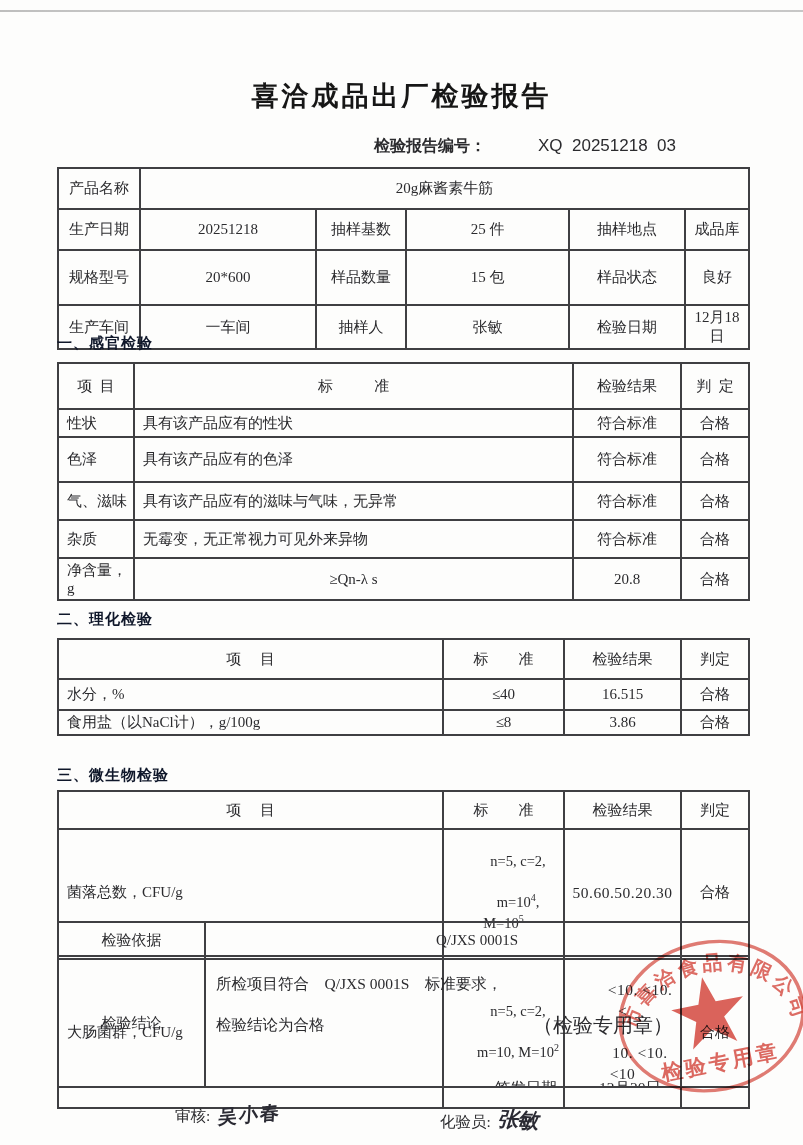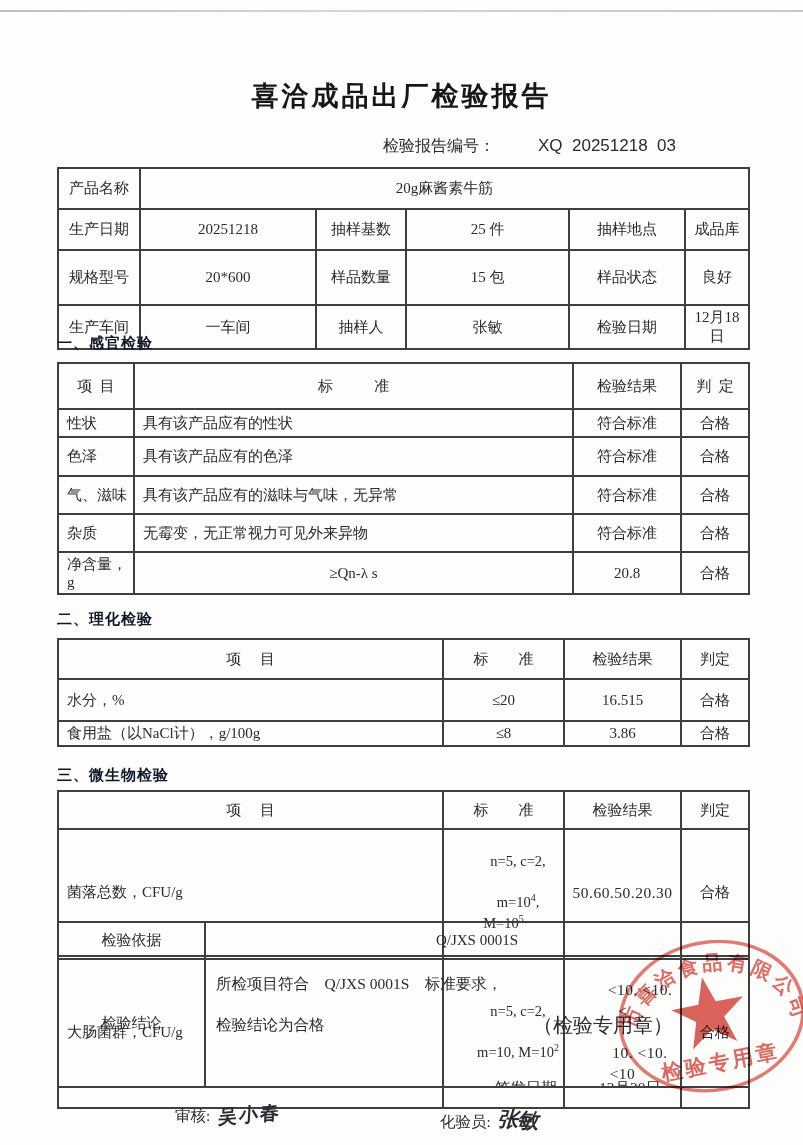--- a/index.html
+++ b/index.html
@@ -14,21 +14,21 @@
     position:absolute; left:0; top:10px; width:100%; height:2px;
     background:linear-gradient(90deg,#8a8a8a,#b5b5b5 40%,#9a9a9a);
     opacity:.55;
   }
   .doc-title {
     position:absolute; left:0; top:78px; width:100%;
     text-align:center; font-family:"Liberation Sans","DejaVu Sans",sans-serif;
     font-weight:700; font-size:27px; letter-spacing:3px; color:#161616;
   }
   .report-no { position:absolute; top:136px; left:0; width:100%; font-size:16px; }
-  .report-no .lbl { position:absolute; left:383px; font-weight:400; }
+  .report-no .lbl { position:absolute; left:374px; font-weight:700; }
   .report-no .val { position:absolute; left:538px; white-space:pre; font-family:"Liberation Sans","DejaVu Sans",sans-serif; font-size:17px; }
 
   table { border-collapse:collapse; table-layout:fixed; }
   td, th { border:2px solid #3f3f42; font-weight:normal; font-size:15px;
            text-align:center; vertical-align:middle; padding:2px 4px;
            white-space:pre-wrap; overflow:hidden; }
   .tbl { position:absolute; left:57px; width:691px; }
   .left-al { text-align:left; padding-left:8px; }
 
   .sec-heading { position:absolute; left:57px; font-size:15px; font-weight:600; color:#0f172a; letter-spacing:1px; }
@@ -128,21 +128,21 @@
       <td>标           准</td>
       <td>检验结果</td>
       <td>判  定</td>
     </tr>
     <tr style="height:28px">
       <td class="left-al">性状</td>
       <td class="left-al">具有该产品应有的性状</td>
       <td>符合标准</td>
       <td>合格</td>
     </tr>
-    <tr style="height:39px">
+    <tr style="height:45px">
       <td class="left-al">色泽</td>
       <td class="left-al">具有该产品应有的色泽</td>
       <td>符合标准</td>
       <td>合格</td>
     </tr>
     <tr style="height:38px">
       <td class="left-al">气、滋味</td>
       <td class="left-al">具有该产品应有的滋味与气味，无异常</td>
       <td>符合标准</td>
       <td>合格</td>
@@ -171,23 +171,23 @@
         <col style="width:117px">
         <col style="width:68px">
       </colgroup>
     <tbody>
         <tr style="height:40px">
       <td>项     目</td>
       <td>标        准</td>
       <td>检验结果</td>
       <td>判定</td>
     </tr>
-    <tr style="height:42px">
+    <tr style="height:31px">
       <td class="left-al">水分，%</td>
-      <td>≤20</td>
+      <td>≤40</td>
       <td>16.515</td>
       <td>合格</td>
     </tr>
     <tr style="height:22px">
       <td class="left-al">食用盐（以NaCl计），g/100g</td>
       <td>≤8</td>
       <td>3.86</td>
       <td>合格</td>
     </tr>
   </tbody>

